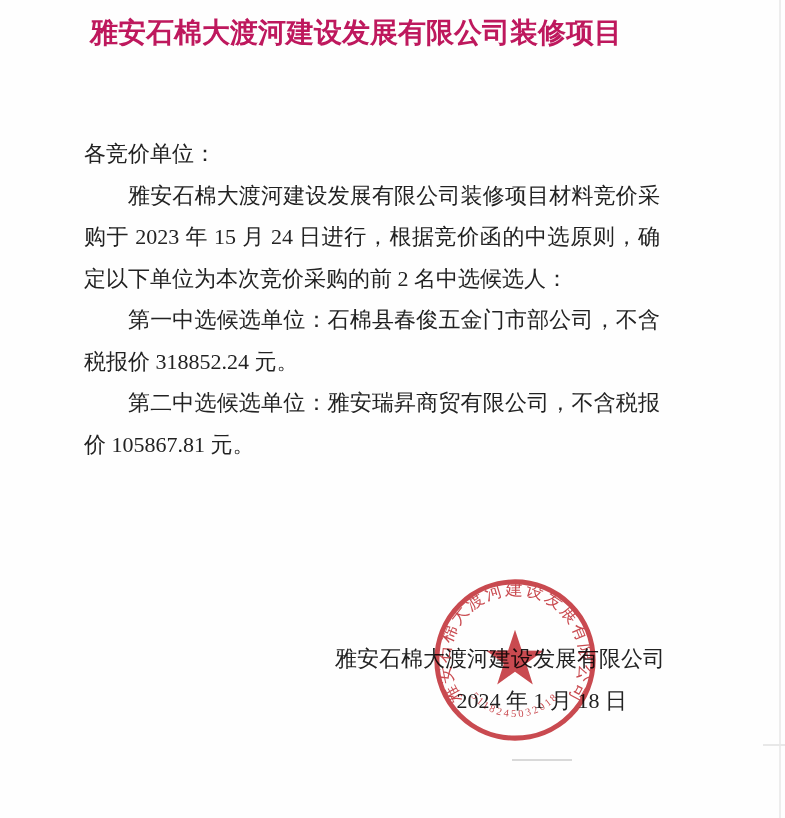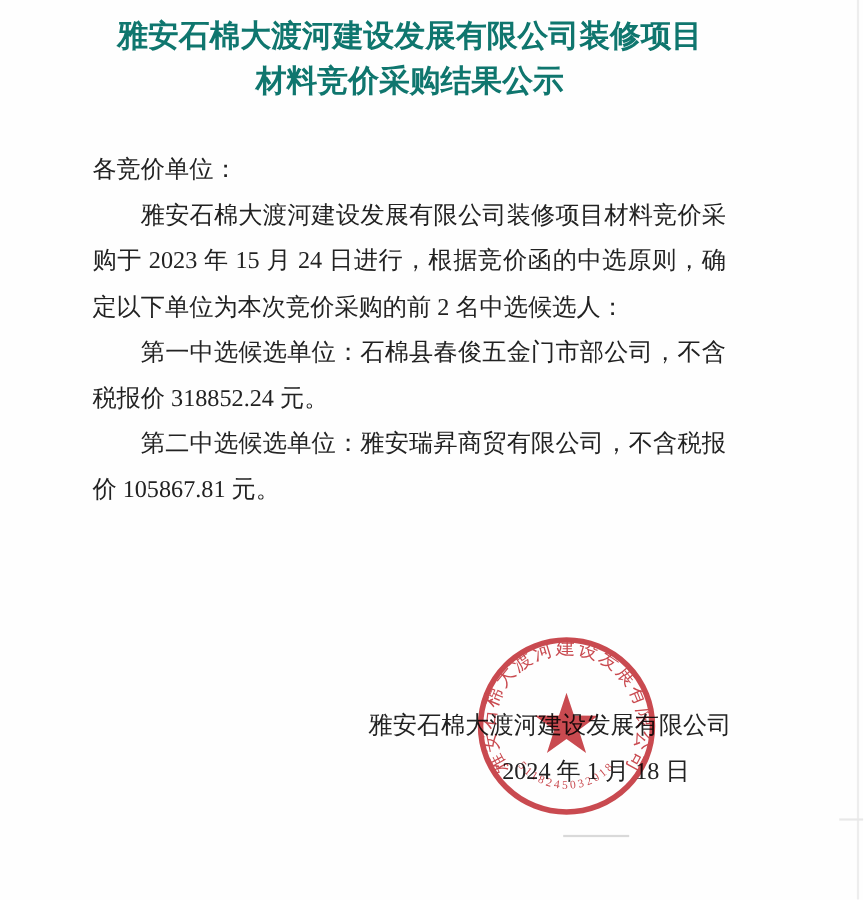--- a/index.html
+++ b/index.html
@@ -11,26 +11,26 @@
     overflow: hidden;
     font-family: "Liberation Serif", "DejaVu Serif", serif;
     color: #1f1f1f;
   }
   .title {
     position: absolute;
     top: 12px;
     left: 90px;
     width: 565px;
     margin: 0;
-    text-align: center;
+    text-align: left;
     font-family: "Liberation Sans", "DejaVu Sans", sans-serif;
     font-weight: 700;
     font-size: 28px;
     line-height: 41px;
-    color: #0f766e;
+    color: #be185d;
   }
   .title .title-line { display: block; }
   .doc-body {
     position: absolute;
     top: 133px;
     left: 84px;
     width: 576px;
     font-size: 22px;
     line-height: 41.5px;
     text-align: justify;
@@ -74,21 +74,20 @@
     background: #e8e8e8;
   }
 </style>
 </head>
 <body>
 
 <div class="page">
 
   <h1 class="title">
     <span class="title-line">雅安石棉大渡河建设发展有限公司装修项目</span>
-    <span class="title-line">材料竞价采购结果公示</span>
   </h1>
 
   <div class="doc-body">
     <p>各竞价单位：</p>
     <p class="indent">雅安石棉大渡河建设发展有限公司装修项目材料竞价采购于 2023 年 15 月 24 日进行，根据竞价函的中选原则，确定以下单位为本次竞价采购的前 2 名中选候选人：</p>
     <p class="indent">第一中选候选单位：石棉县春俊五金门市部公司，不含税报价 318852.24 元。</p>
     <p class="indent">第二中选候选单位：雅安瑞昇商贸有限公司，不含税报价 105867.81 元。</p>
   </div>
 
   <div class="signature">

